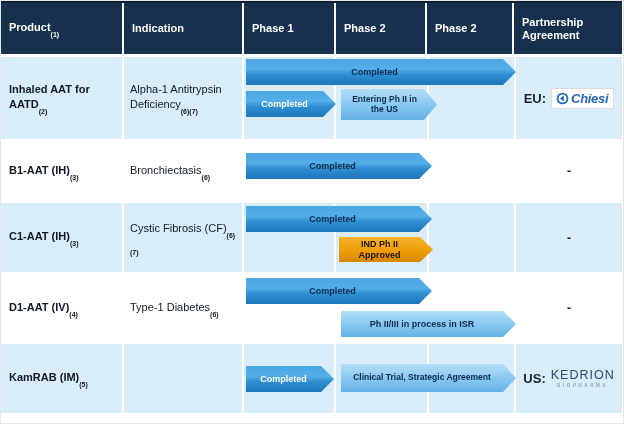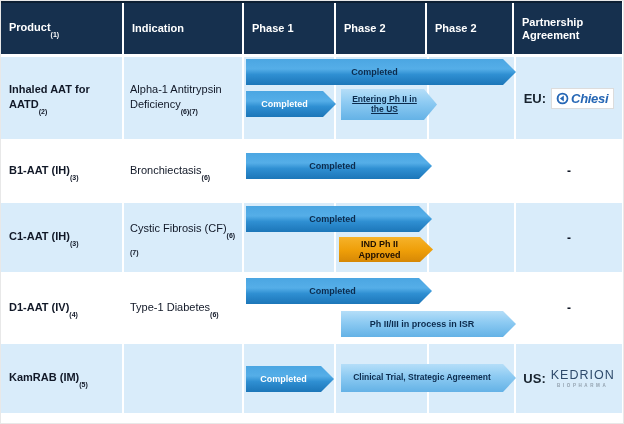--- a/index.html
+++ b/index.html
@@ -96,21 +96,21 @@
     <div class="vdiv d3"></div>
     <div class="vdiv d4"></div>
     <div class="cell-product">
       <span><span>Inhaled AAT for AATD</span><span class="fsub">(2)</span></span>
     </div>
     <div class="cell-indic">
       <span><span>Alpha-1 Antitrypsin Deficiency</span><span class="fsub">(6)(7)</span></span>
     </div>
     <div class="arrow a-blue" style="left:245px;top:2px;width:270px;height:26px;">Completed</div>
     <div class="arrow a-blue txt-white" style="left:245px;top:34px;width:90px;height:26px;">Completed</div>
-    <div class="arrow a-light txt-sm" style="left:340px;top:32px;width:96px;height:31px;padding-left:4px;text-decoration:underline;">Entering Ph II in the US</div>
+    <div class="arrow a-light txt-sm" style="left:340px;top:32px;width:96px;height:31px;padding-left:4px;">Entering Ph II in the US</div>
     <div class="partner">
       <span class="region">EU:</span>
       <span class="chiesi-box">
         <svg class="chiesi-icon" viewBox="0 0 20 20">
           <circle cx="10" cy="10" r="7.5" fill="none" stroke="#2667B5" stroke-width="3"></circle>
           <path d="M16 10 H8" stroke="#ffffff" stroke-width="4"></path>
           <path d="M12 5.5 L6 10 L12 14.5 Z" fill="#2667B5"></path>
         </svg>
         <span class="chiesi-text">Chiesi</span>
       </span>

